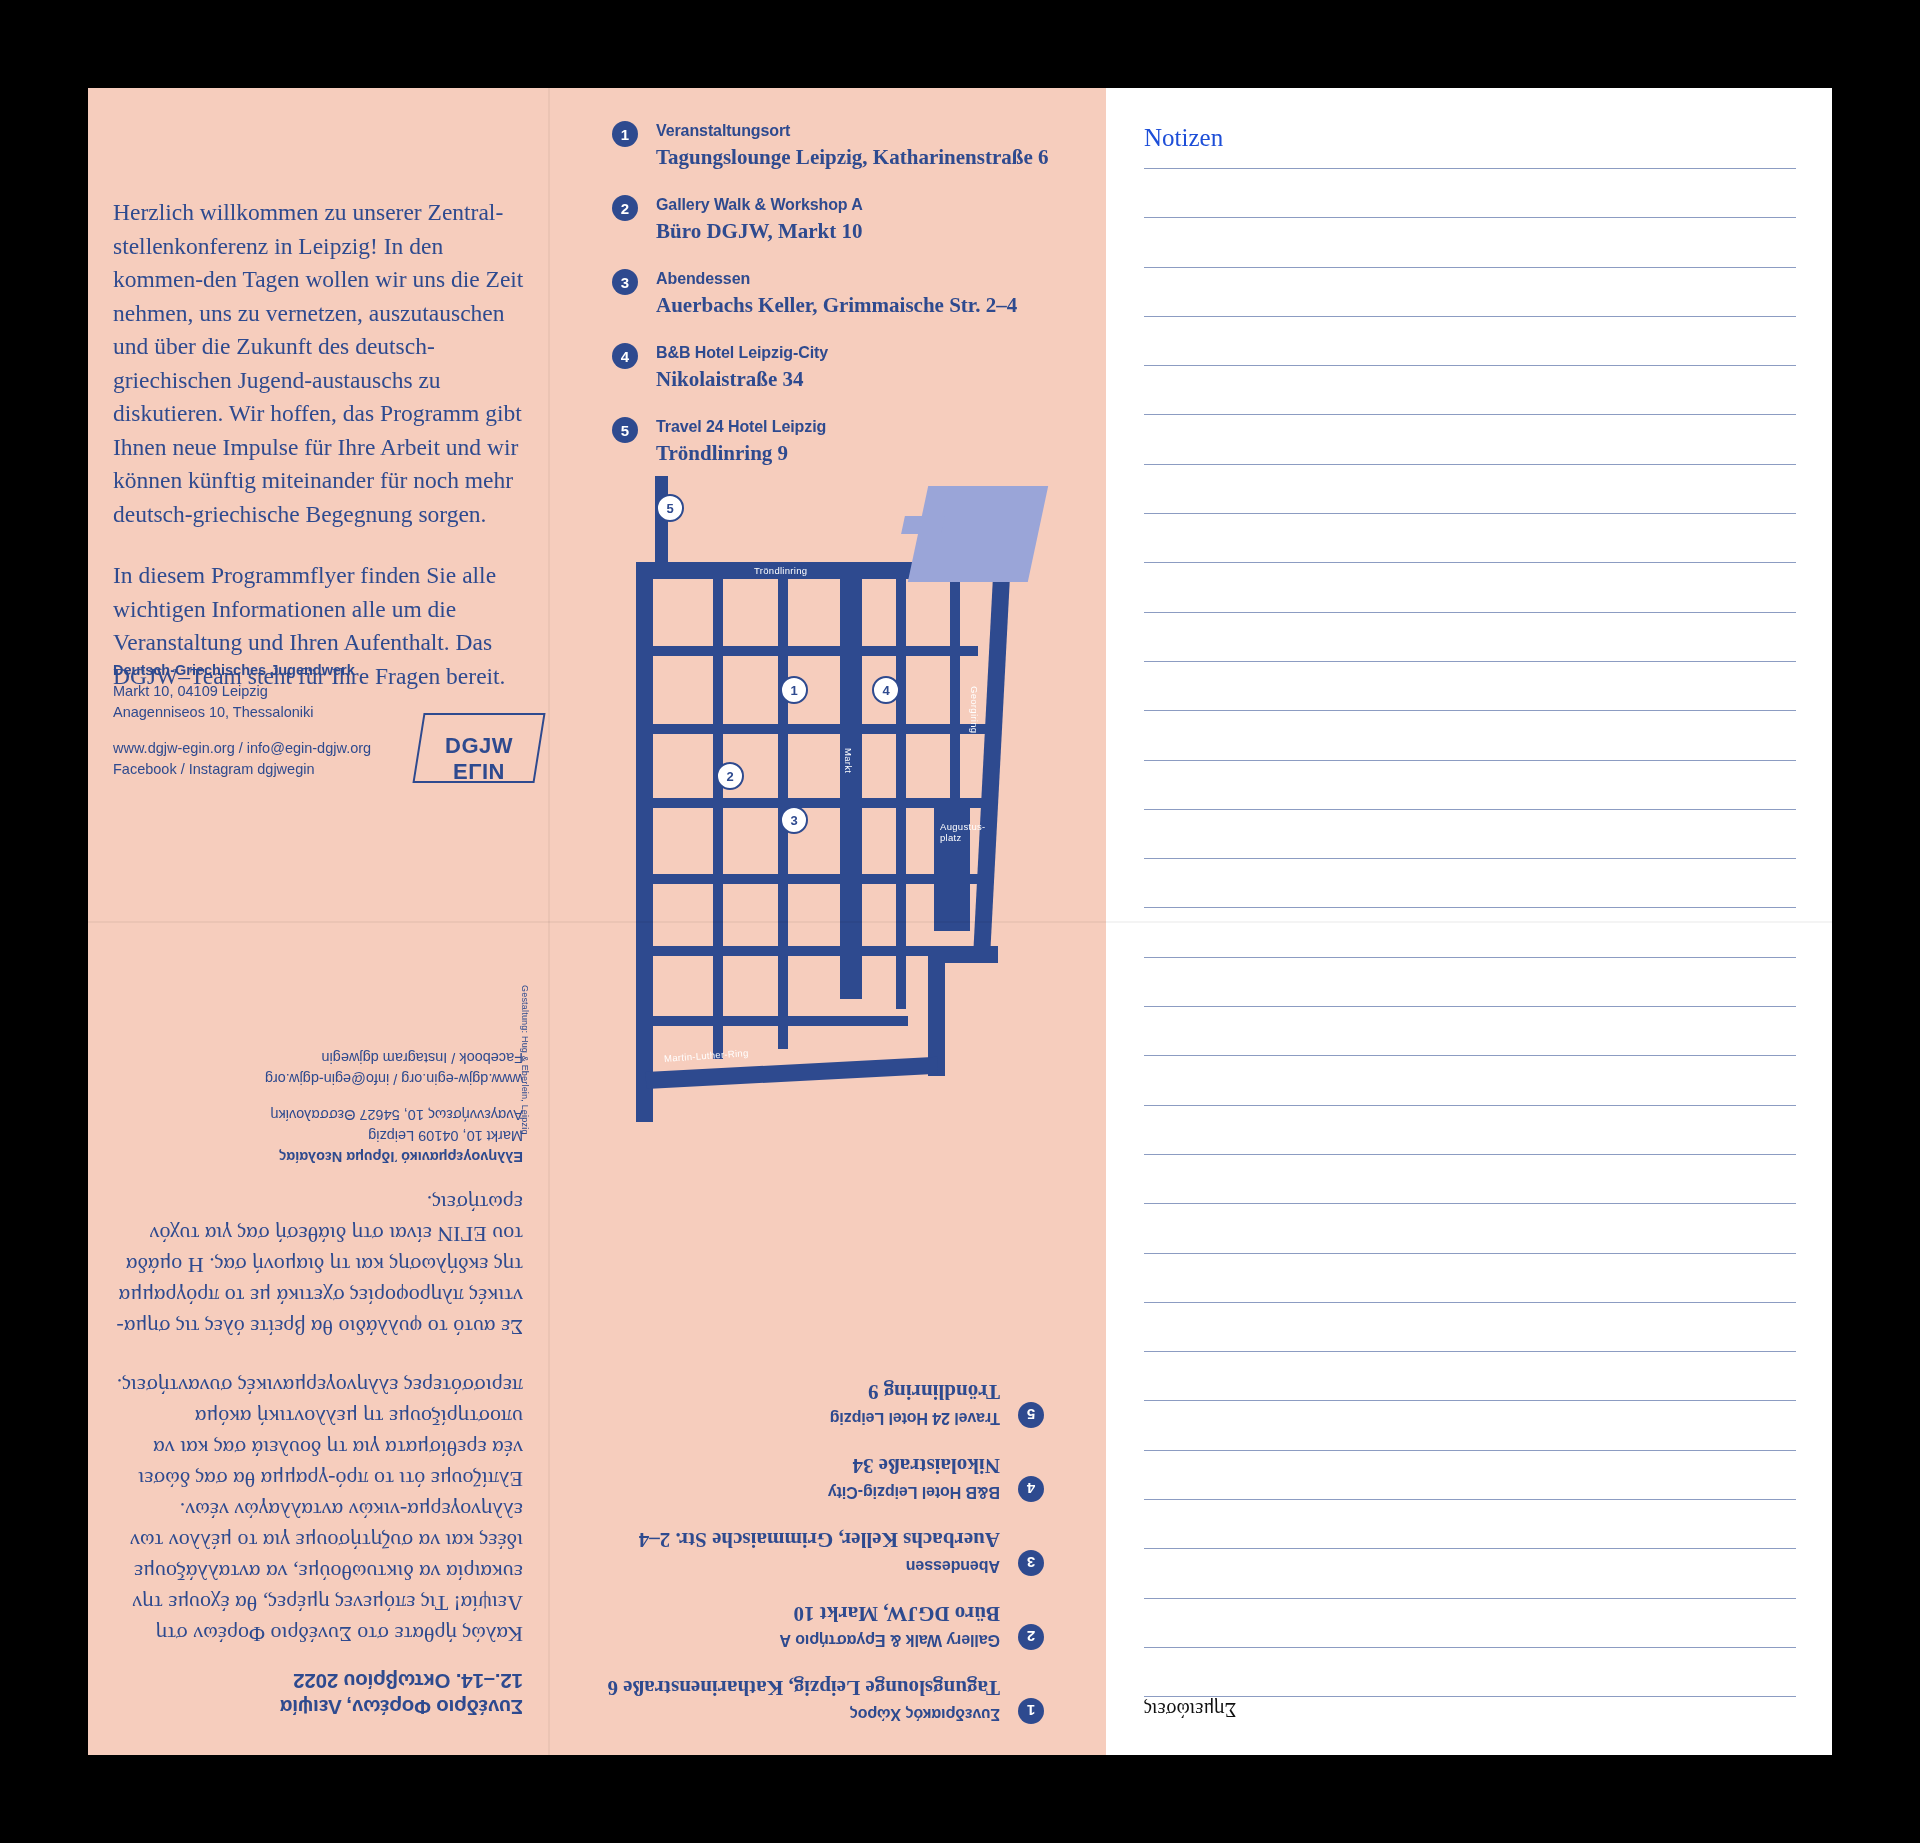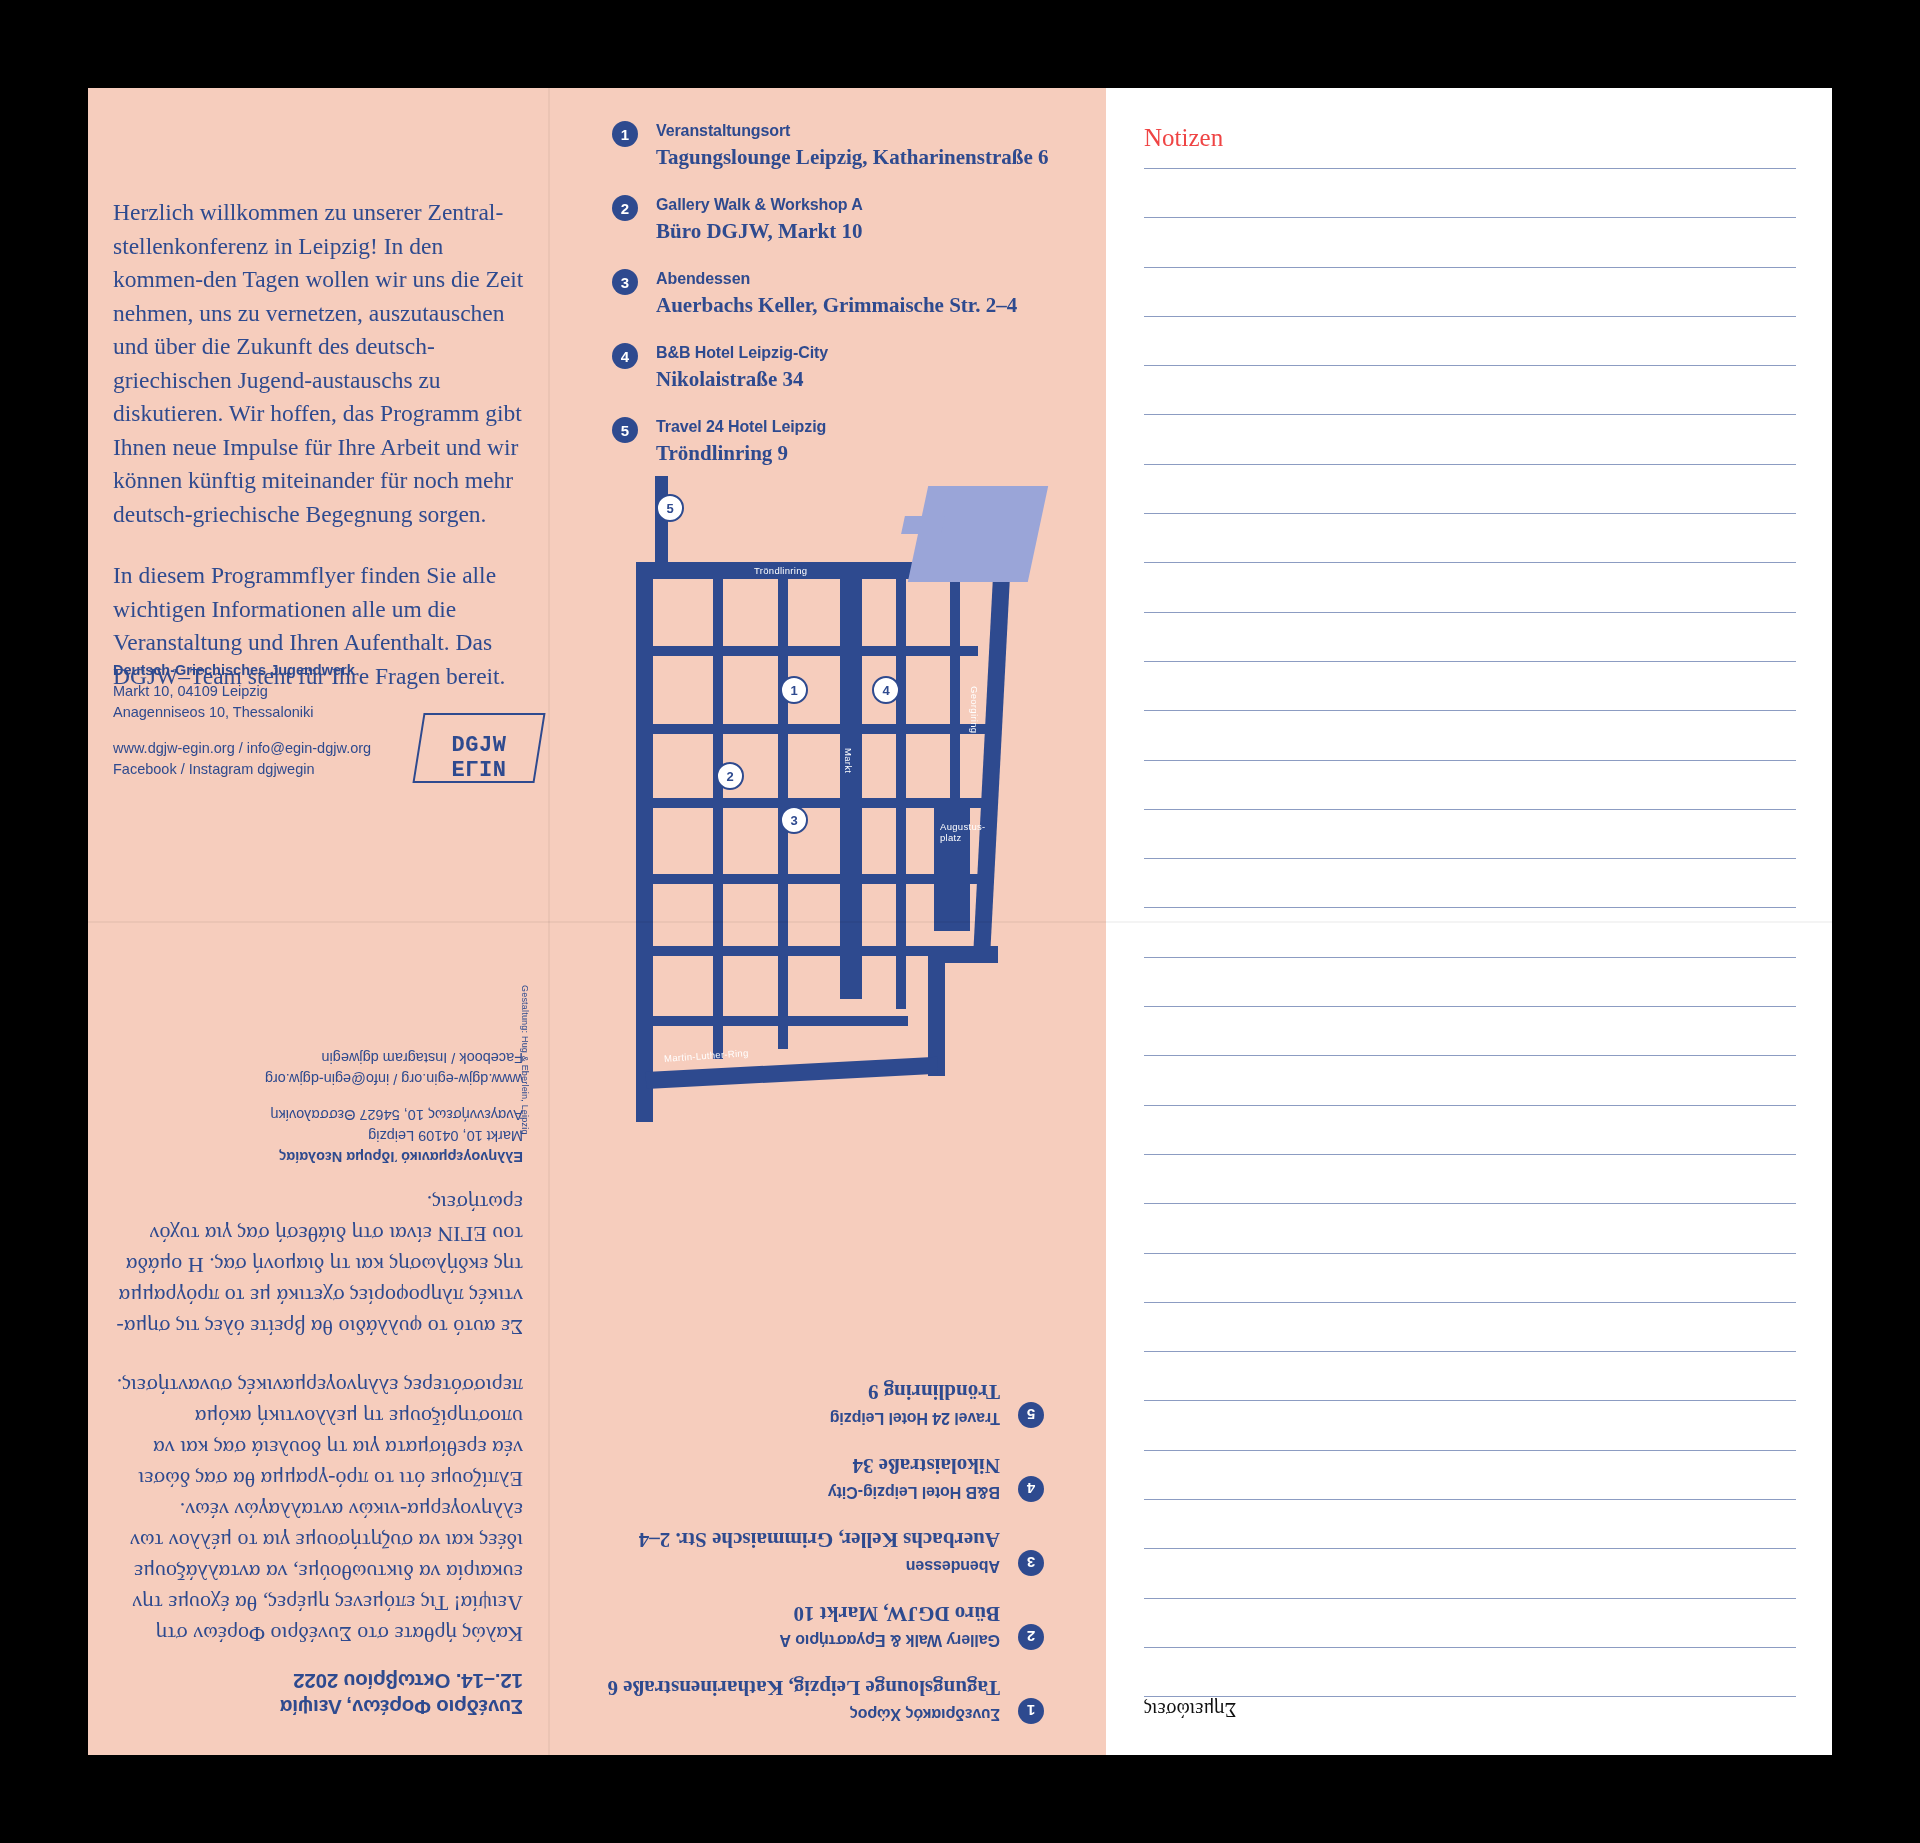--- a/index.html
+++ b/index.html
@@ -13,21 +13,21 @@
   
   .p1{position:absolute;left:0;top:0;width:460px;height:1667px;}
   .title{position:absolute;left:25px;top:35px;width:400px;color:#2e4a8f;font-family:"Liberation Sans",sans-serif;font-weight:bold;font-size:20.5px;line-height:26px;letter-spacing:-0.2px;}
   .intro{position:absolute;left:25px;top:108px;width:420px;color:#2e4a8f;font-size:23.5px;line-height:33.5px;}
   .intro p{margin:0 0 28px 0;}
   .addr{position:absolute;left:25px;top:572px;width:400px;color:#2e4a8f;font-family:"Liberation Sans",sans-serif;font-size:14.5px;line-height:21px;}
   .addr .b{font-weight:bold;}
   .web{position:absolute;left:25px;top:650px;width:400px;color:#2e4a8f;font-family:"Liberation Sans",sans-serif;font-size:14.5px;line-height:21px;}
   .logo{position:absolute;left:330px;top:625px;width:120px;height:70px;}
   .logo .pgm{position:absolute;left:0;top:0;width:118px;height:66px;border:2.2px solid #2e4a8f;transform:skewX(-9deg);}
-  .logo .txt{position:absolute;left:6px;top:20px;width:110px;text-align:center;color:#2e4a8f;font-family:Liberation Mono, monospace;font-weight:bold;font-size:22px;letter-spacing:0.5px;}
+  .logo .txt{position:absolute;left:6px;top:20px;width:110px;text-align:center;color:#2e4a8f;font-family:Liberation Sans, sans-serif;font-weight:bold;font-size:22px;letter-spacing:0.5px;}
 
   
   .p1r{position:absolute;left:0;top:834px;width:460px;height:833px;transform:rotate(180deg);}
   .credit{position:absolute;left:25px;top:28px;color:#2e4a8f;font-family:"Liberation Sans",sans-serif;font-size:9px;letter-spacing:0.2px;transform:rotate(-90deg);transform-origin:left top;white-space:nowrap;}
 
   
   .p2{position:absolute;left:462px;top:0;width:556px;height:1667px;}
   .loclist{position:absolute;left:62px;top:30px;width:480px;}
   .loc{display:flex;align-items:flex-start;margin-bottom:21px;}
   .badge{width:26px;height:26px;border-radius:50%;background:#2e4a8f;color:#fff;font-family:"Liberation Sans",sans-serif;font-weight:bold;font-size:15px;display:flex;align-items:center;justify-content:center;flex:none;margin-top:3px;}
@@ -37,21 +37,21 @@
 
   .map{position:absolute;left:78px;top:388px;width:440px;height:620px;}
   .rd{position:absolute;background:#2e4a8f;}
   .blk{position:absolute;background:#9aa5d8;}
   .pin{position:absolute;width:24px;height:24px;border-radius:50%;background:#fff;border:2px solid #2e4a8f;color:#2e4a8f;font-family:"Liberation Sans",sans-serif;font-weight:bold;font-size:13px;display:flex;align-items:center;justify-content:center;}
   .slbl{position:absolute;color:#fff;font-family:"Liberation Sans",sans-serif;font-size:9.5px;letter-spacing:0.3px;white-space:nowrap;}
 
   .p2r{position:absolute;left:0;top:1090px;width:556px;height:577px;transform:rotate(180deg);}
 
   
-  .noteshead{position:absolute;left:38px;top:36px;color:#ef4444;font-size:25px;}
+  .noteshead{position:absolute;left:38px;top:36px;color:#1d4ed8;font-size:25px;}
   .lines{position:absolute;left:38px;top:80px;width:652px;}
   .line{height:1px;background:#2e4a8f;opacity:.55;margin-bottom:48.3px;}
   .notesfoot{position:absolute;left:38px;bottom:34px;width:652px;text-align:right;color:#111;font-size:20px;transform:rotate(180deg);}
 </style>
 </head>
 <body>
 
 <div class="sheet">
 
   <div class="panel-notes">

